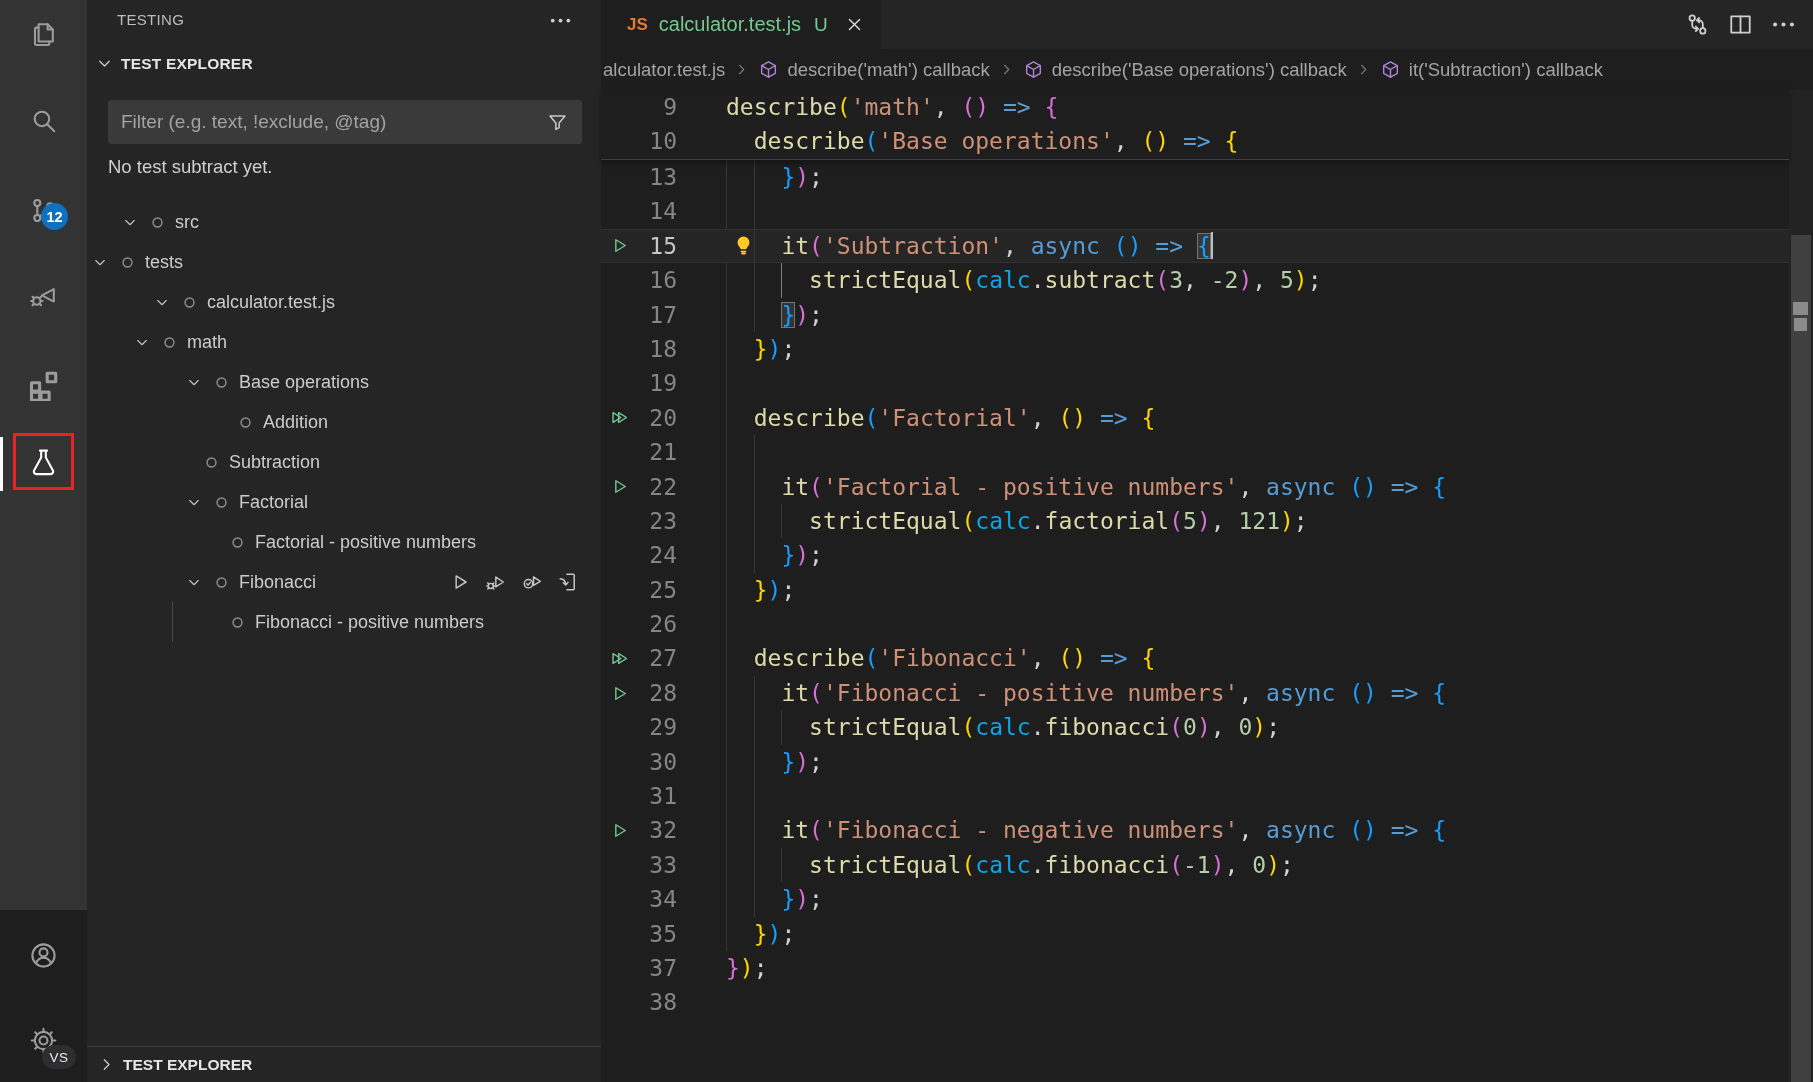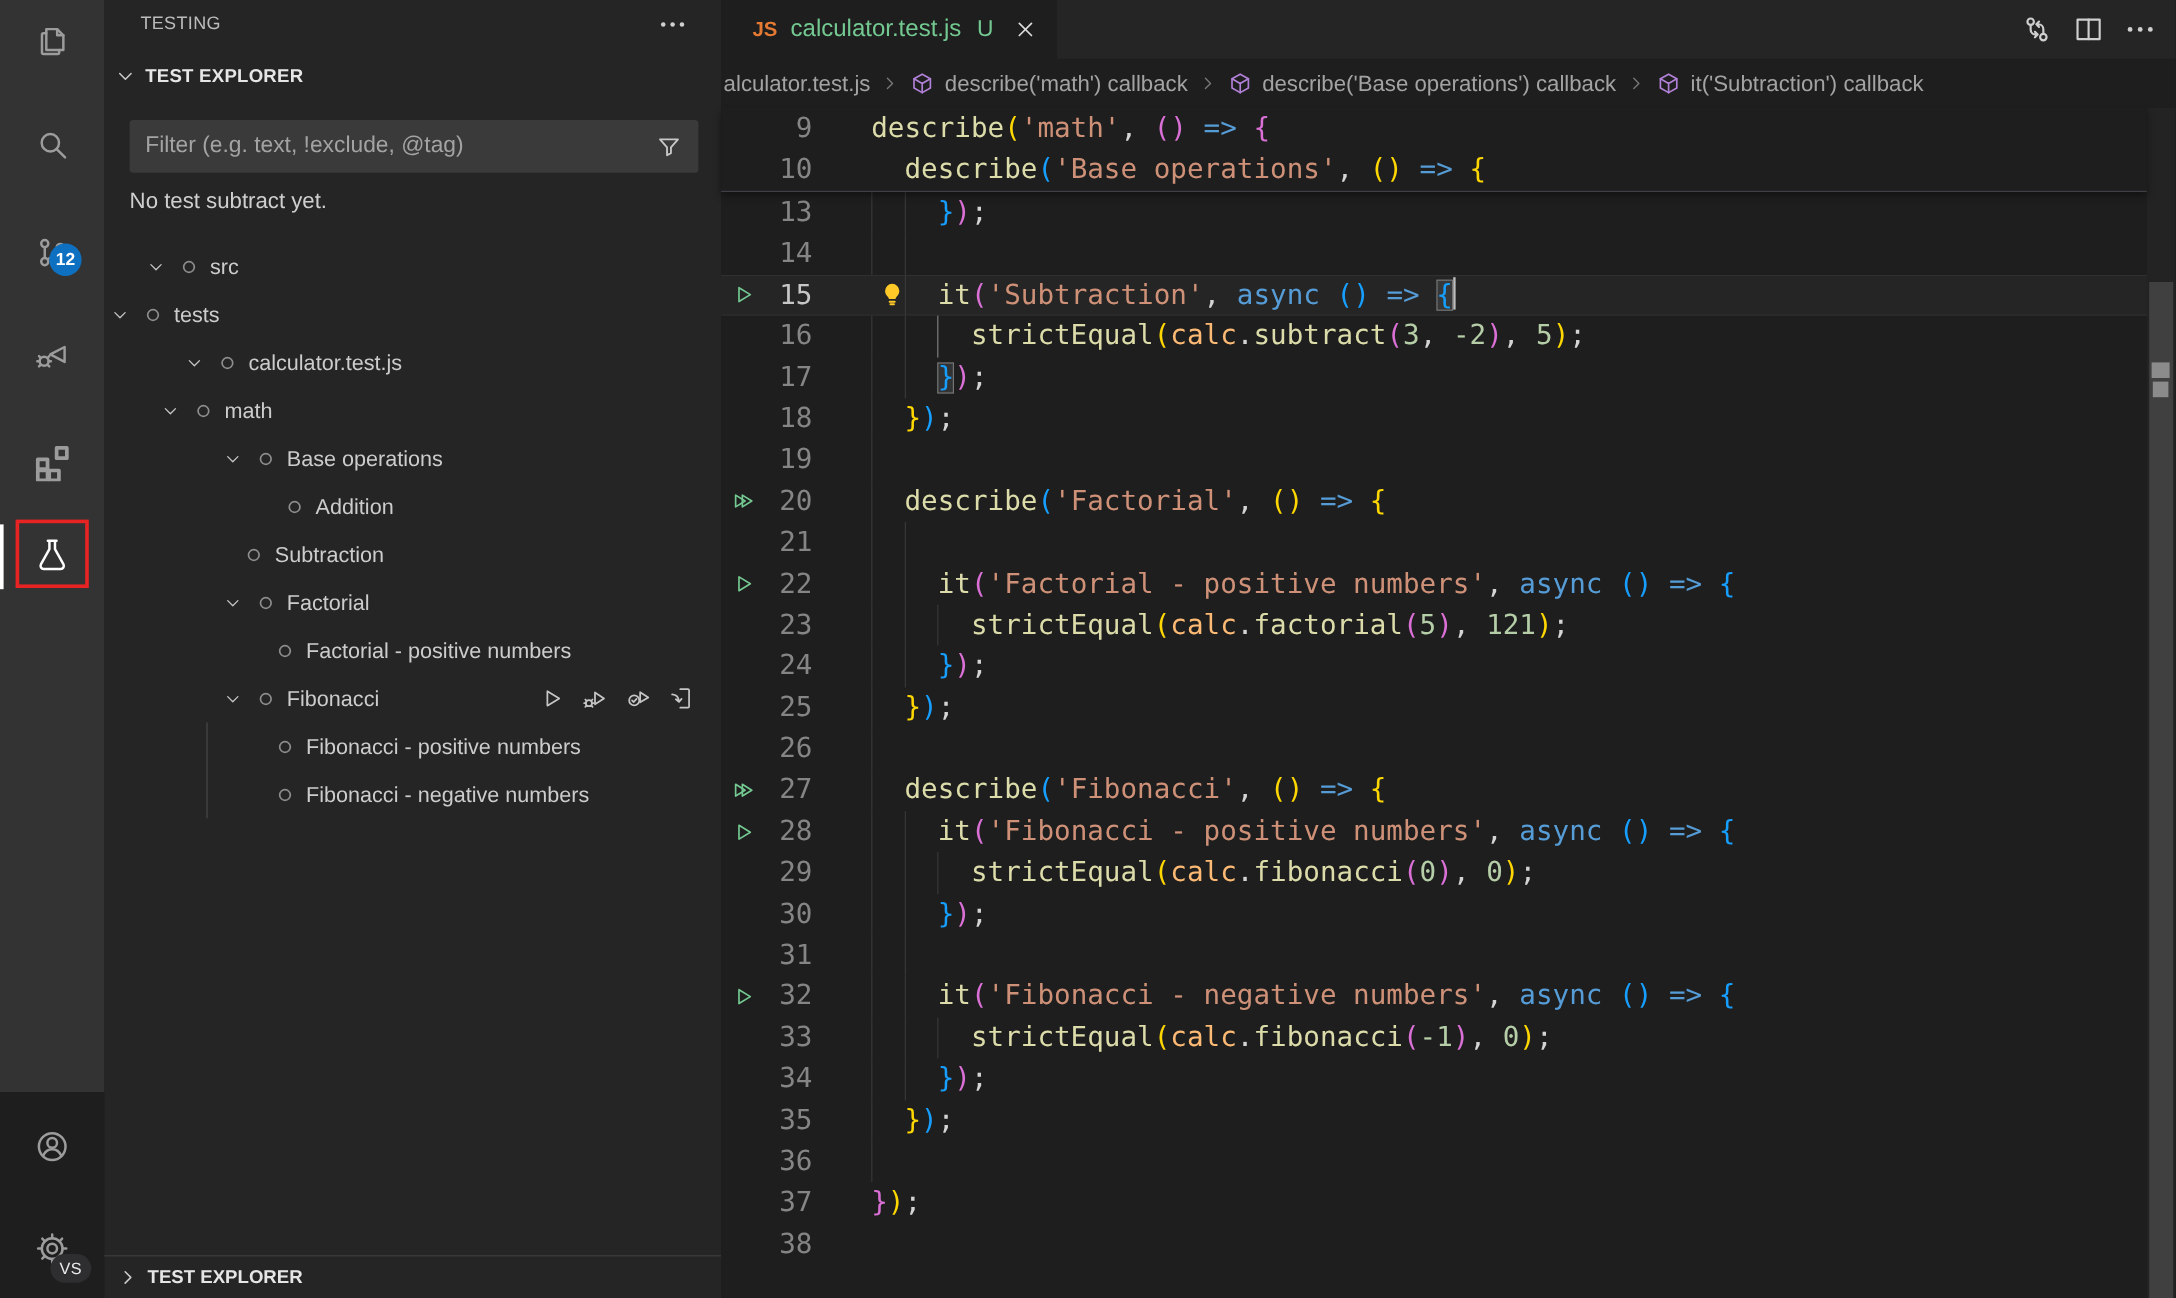--- a/index.html
+++ b/index.html
@@ -68,21 +68,21 @@
   .cl.cur{background:rgba(255,255,255,.035);box-shadow:inset 0 1px 0 rgba(255,255,255,.055),inset 0 -1px 0 rgba(255,255,255,.055);}
   .g-run{width:24px;padding-left:8px;flex:none;display:flex;align-items:center;color:#73c991;}
   .g-run .icn{width:21px;height:21px;cursor:pointer;}
   .g-num{width:44px;flex:none;text-align:right;color:#858585;line-height:34.4px;user-select:none;}
   .cl.cur .g-num{color:#c6c6c6;}
   .content{position:relative;flex:1;margin-left:49px;white-space:pre;line-height:34.4px;color:#d4d4d4;}
   .guide{position:absolute;top:0;bottom:0;width:1px;background:#373737;}
   .guide.act{background:#7d7d7d;}
   .bulb{position:absolute;left:5px;top:4px;width:25px;height:25px;color:#ffca28;cursor:pointer;}
   .tk.fn{color:#dcdcaa;} .tk.str{color:#ce9178;} .tk.kw{color:#569cd6;}
-  .tk.num{color:#b5cea8;} .tk.var{color:#fdba74;} .tk.pl{color:#d4d4d4;}
+  .tk.num{color:#b5cea8;} .tk.var{color:#0ea5e9;} .tk.pl{color:#d4d4d4;}
   .tk.b1{color:#ffd700;} .tk.b2{color:#da70d6;} .tk.b3{color:#179fff;}
   .tk.m{outline:1px solid #747474;outline-offset:-1px;background:rgba(90,93,94,.35);}
   .caret{display:inline-block;width:2.5px;height:27px;background:#bdbdbd;vertical-align:-5px;}
 
   .vscroll{position:absolute;right:0;top:90px;width:24px;height:992px;background:rgba(255,255,255,.025);cursor:pointer;}
   .vthumb{position:absolute;left:2px;top:145px;width:20px;height:847px;background:rgba(121,121,121,.35);}
   .vdeco1{position:absolute;left:4px;top:212px;width:15px;height:13px;background:#8b8b8b;}
   .vdeco2{position:absolute;left:5px;top:228px;width:13px;height:13px;background:#8b8b8b;}
 </style>
 </head>
@@ -345,30 +345,20 @@
         <div class="tree-row" style="padding-left: 110px;">
           <span class="tr-guide"></span>
           <span class="tr-chev"></span>
           <span class="icn tr-circ">
             <svg viewBox="0 0 24 24">
               <circle cx="12" cy="12" r="8.2"></circle>
             </svg>
           </span>
           <span class="tr-label">Fibonacci - positive numbers</span>
         </div>
-        <div class="tree-row" style="padding-left: 110px;">
-          <span class="tr-guide"></span>
-          <span class="tr-chev"></span>
-          <span class="icn tr-circ">
-            <svg viewBox="0 0 24 24">
-              <circle cx="12" cy="12" r="8.2"></circle>
-            </svg>
-          </span>
-          <span class="tr-label">Fibonacci - negative numbers</span>
-        </div>
       </div>
     <div class="sb-bottom">
       <span class="icn i-chevright">
           <svg viewBox="0 0 24 24">
             <path d="M9.2 6 15.2 12 9.2 18"></path>
           </svg>
         </span>
       <span class="lbl">TEST EXPLORER</span>
     </div>
   </div>
@@ -610,25 +600,20 @@
           </div>
           <div class="cl">
             <span class="g-run"></span>
             <span class="g-num">34</span>
             <span class="content"><span class="guide" style="left: 0px;"></span><span class="guide" style="left: 27.7px;"></span><span class="tk pl">    </span><span class="tk b3">}</span><span class="tk b2">)</span><span class="tk pl">;</span></span>
           </div>
           <div class="cl">
             <span class="g-run"></span>
             <span class="g-num">35</span>
             <span class="content"><span class="guide" style="left: 0px;"></span><span class="tk pl">  </span><span class="tk b1">}</span><span class="tk b3">)</span><span class="tk pl">;</span></span>
-          </div>
-          <div class="cl">
-            <span class="g-run"></span>
-            <span class="g-num">36</span>
-            <span class="content"><span class="guide" style="left: 0px;"></span></span>
           </div>
           <div class="cl">
             <span class="g-run"></span>
             <span class="g-num">37</span>
             <span class="content"><span class="tk b2">}</span><span class="tk b1">)</span><span class="tk pl">;</span></span>
           </div>
           <div class="cl">
             <span class="g-run"></span>
             <span class="g-num">38</span>
             <span class="content"></span>

